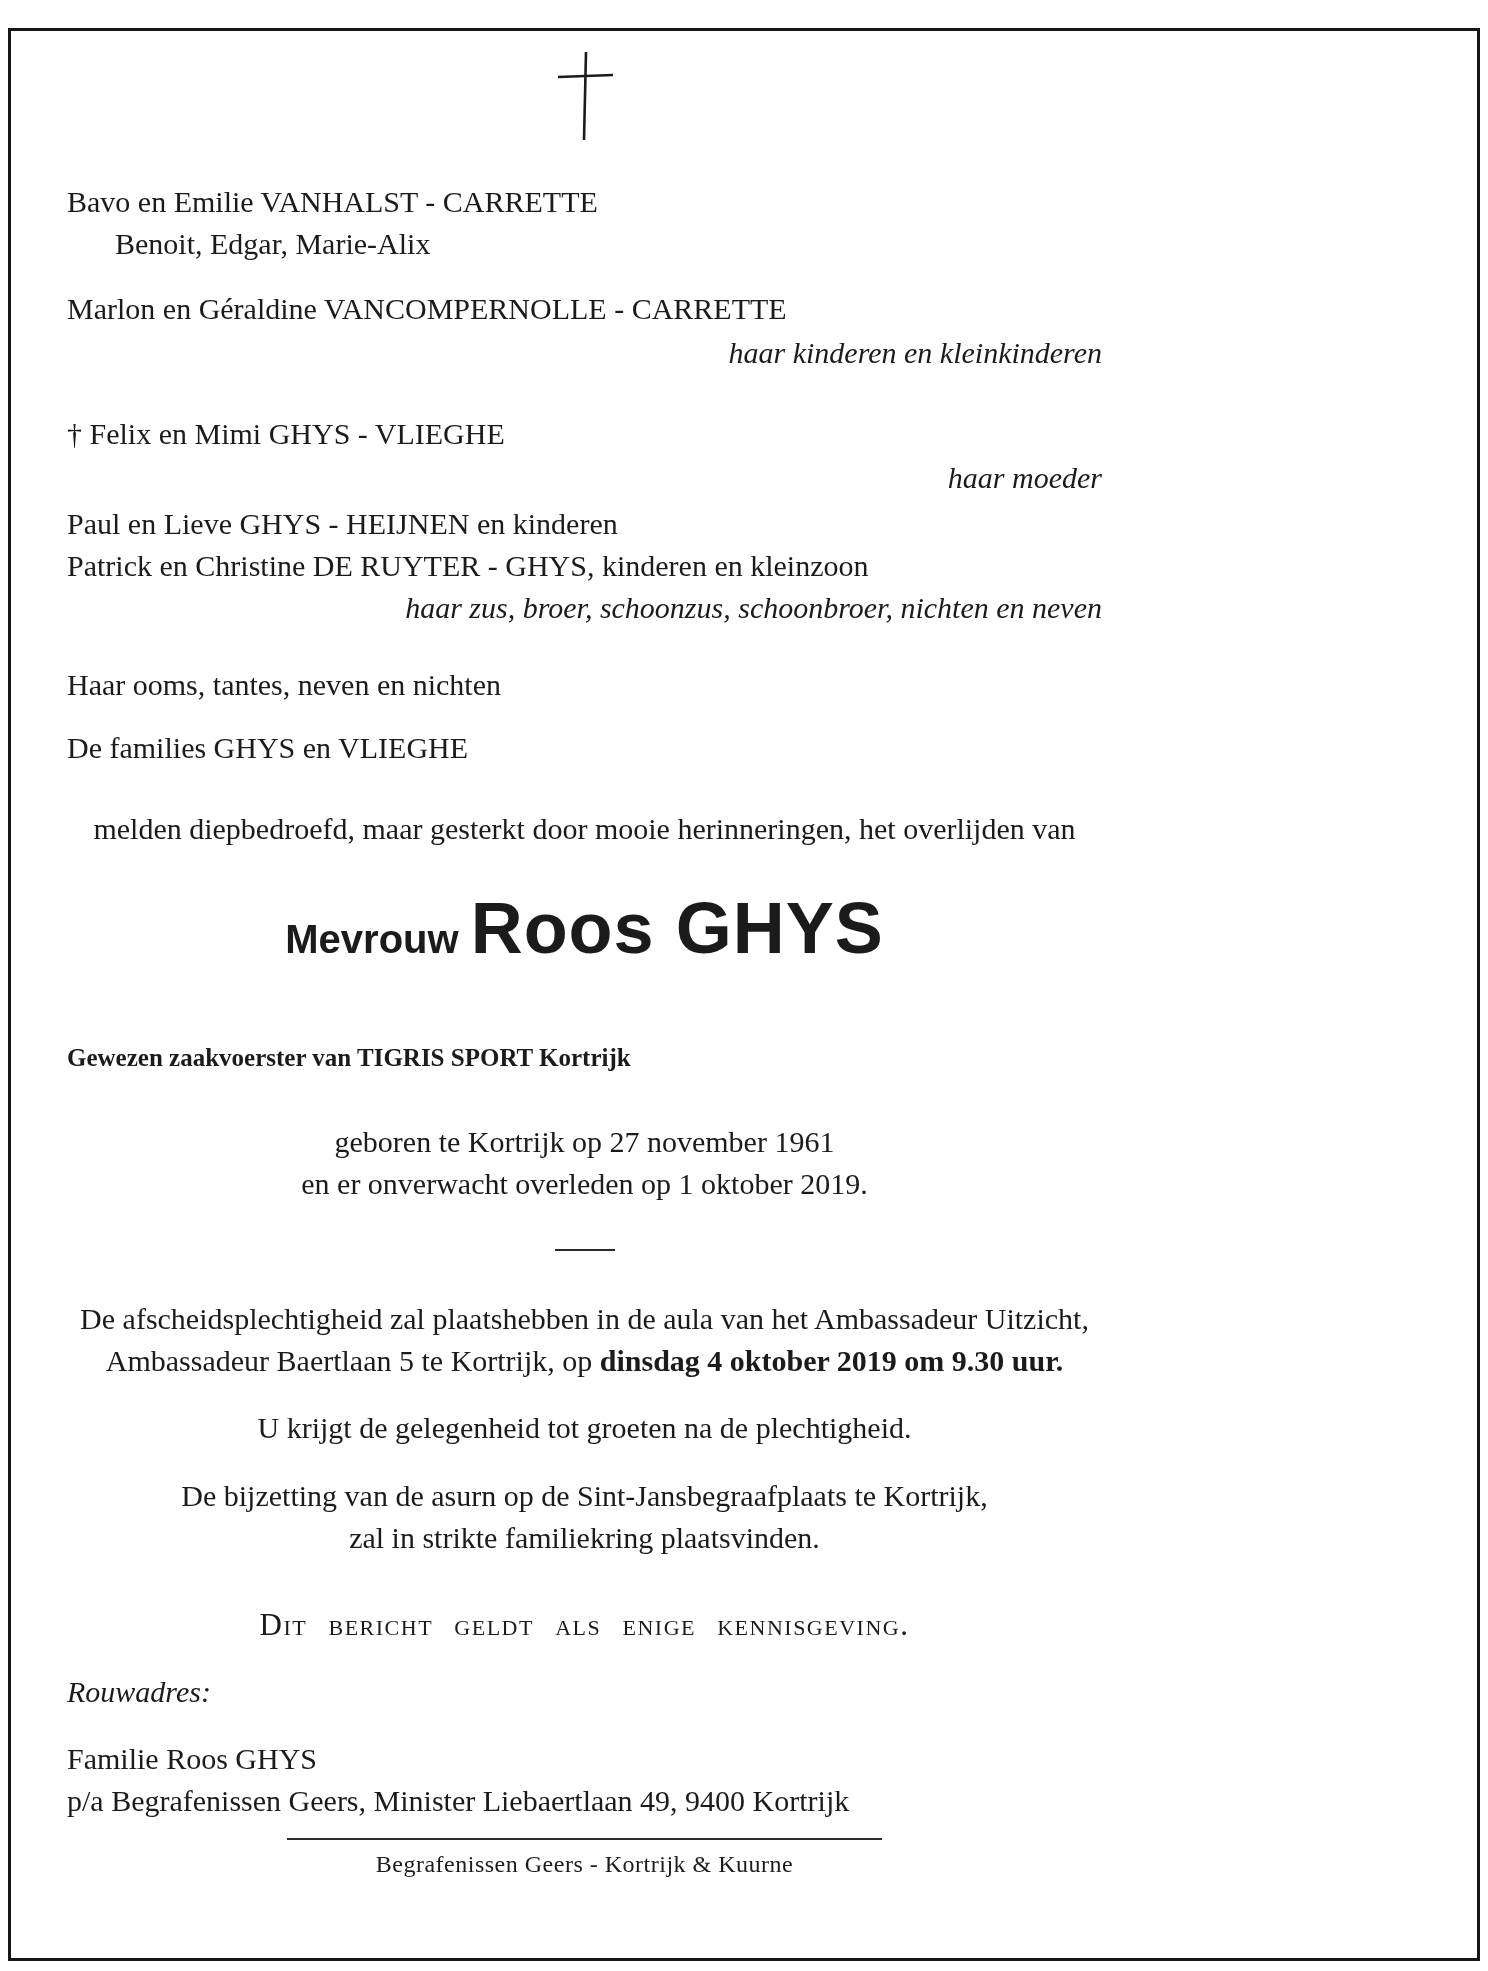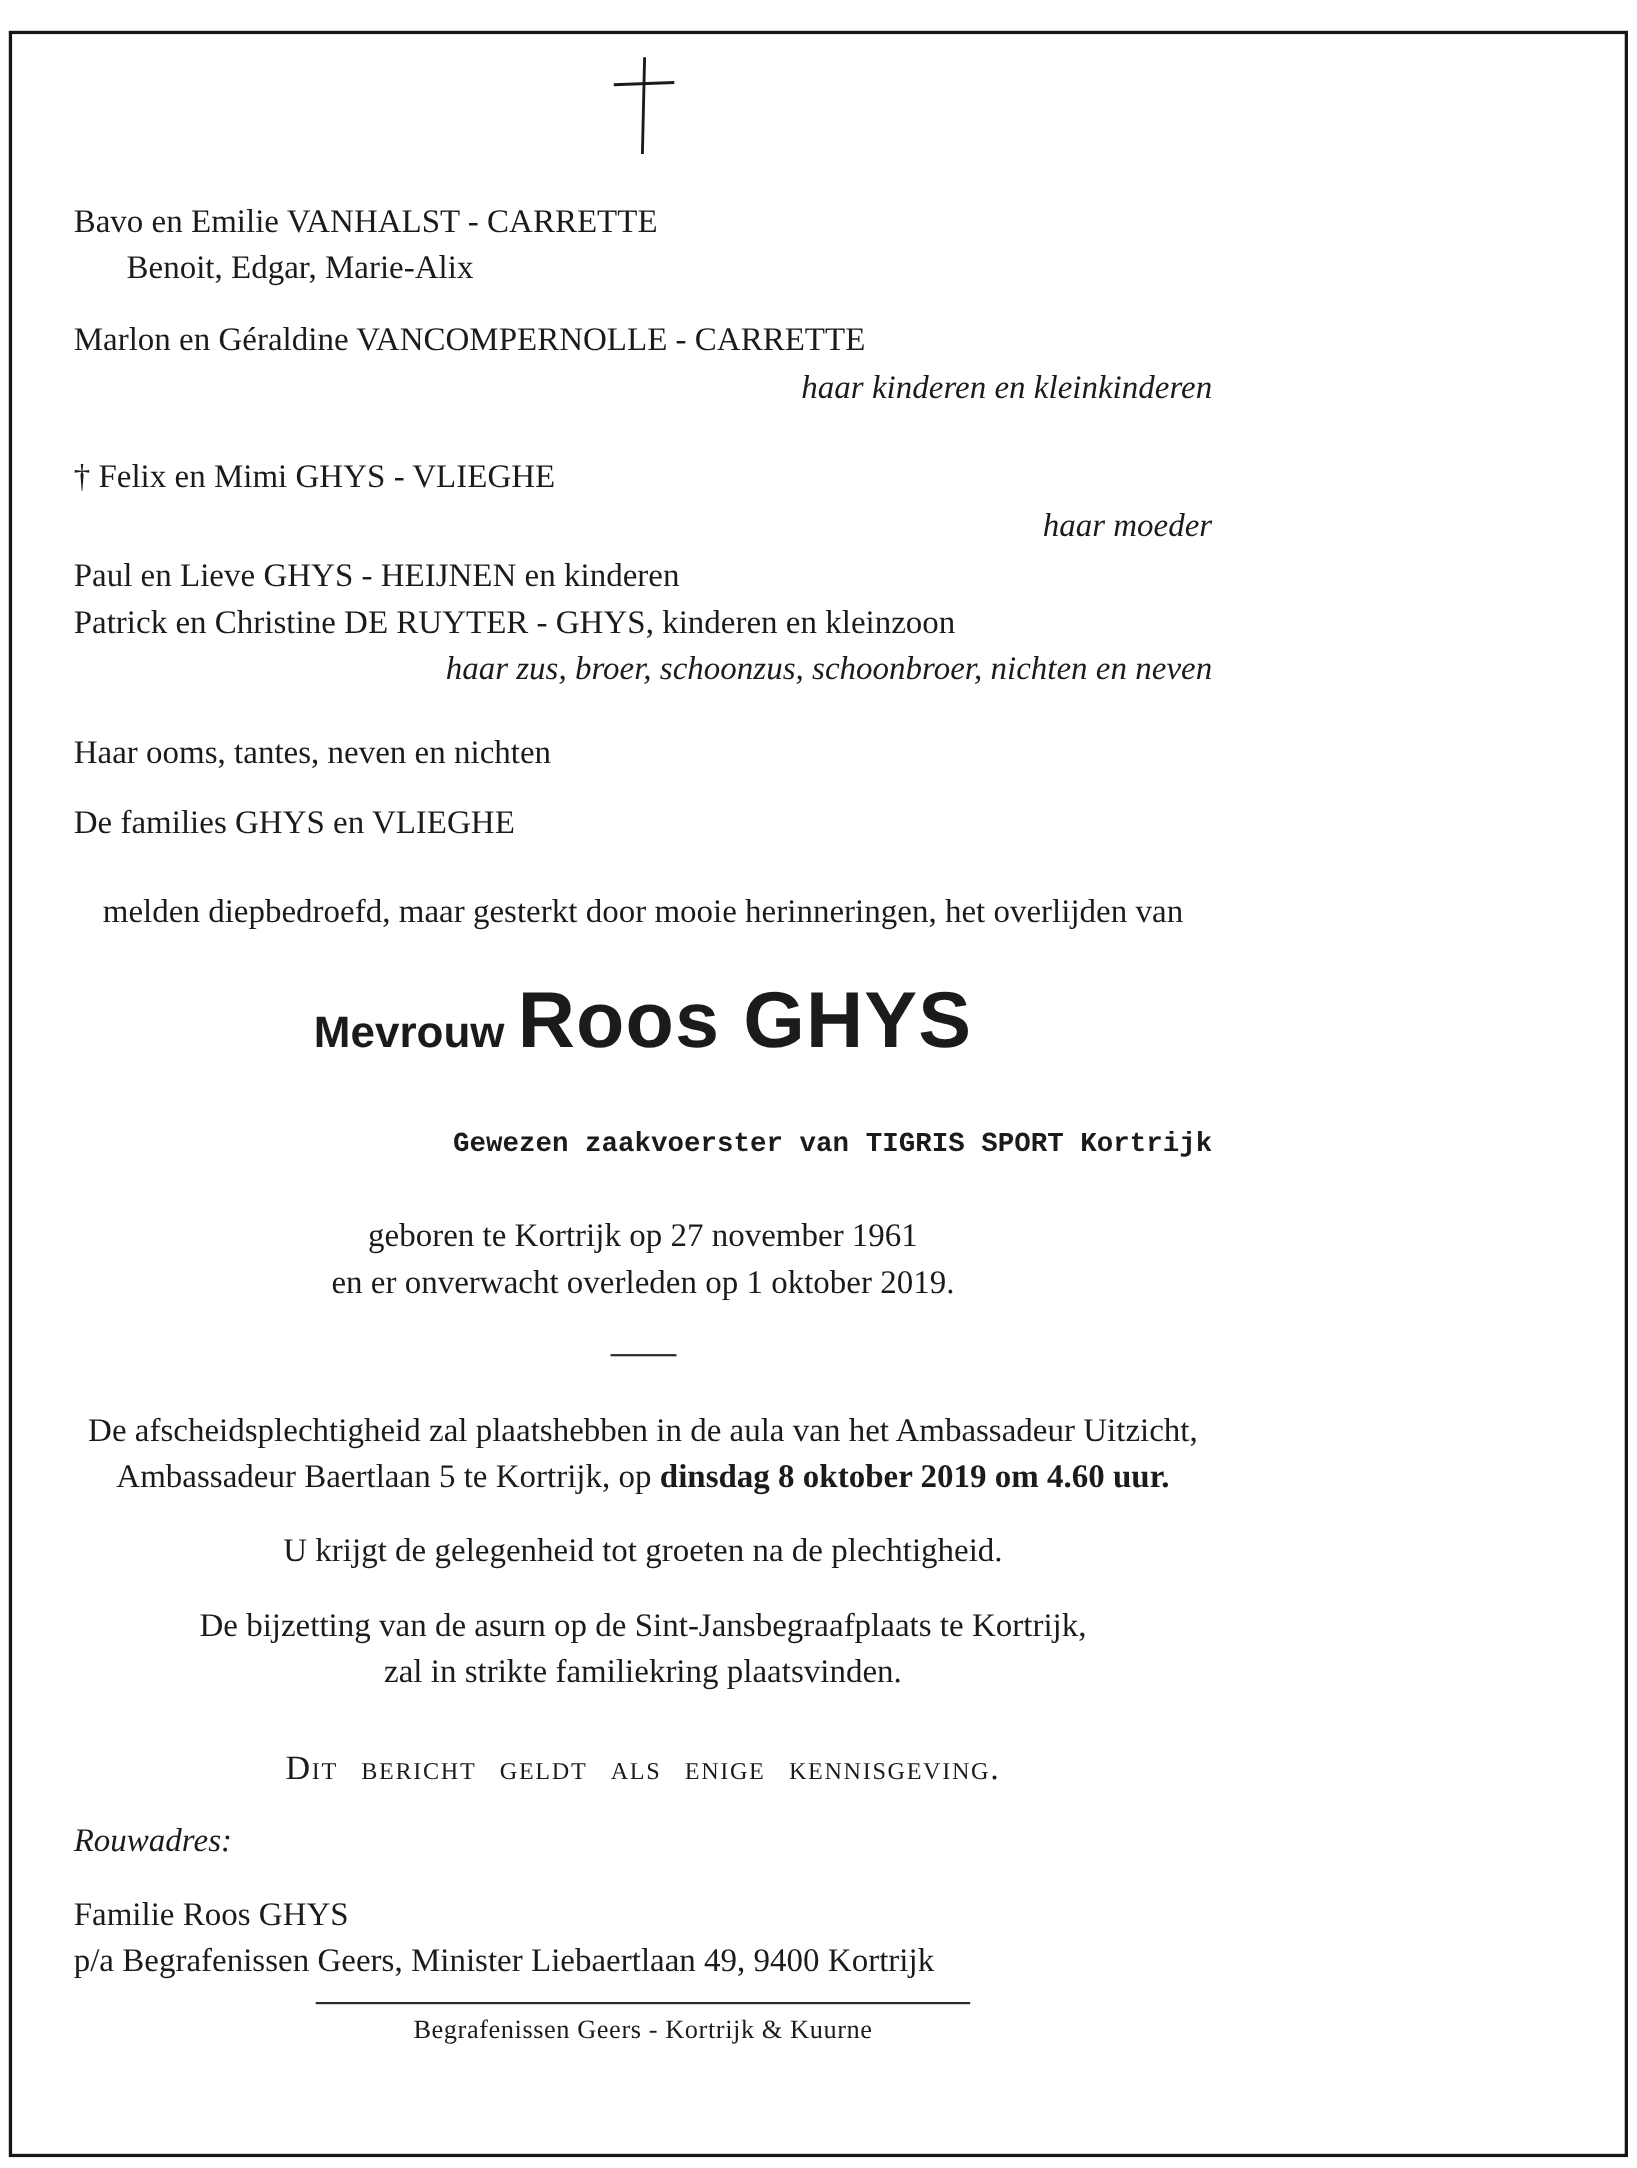--- a/index.html
+++ b/index.html
@@ -56,26 +56,26 @@
     font-size: 40px;
   }
   .title-name {
     font-family: "Liberation Sans", sans-serif;
     font-weight: bold;
     font-size: 72px;
     letter-spacing: 1px;
     margin-left: 12px;
   }
   .subtitle {
-    font-family: Liberation Mono, monospace;
+    font-family: Liberation Serif, serif;
     font-weight: bold;
     font-size: 25px;
     line-height: 32px;
-    text-align: right;
-    margin-top: 44px;
+    text-align: left;
+    margin-top: 62px;
   }
   .smallcaps {
     font-variant: small-caps;
     font-size: 31px;
     letter-spacing: 1.5px;
     word-spacing: 12px;
     text-align: center;
     margin-top: 50px;
   }
   .rule-short {
@@ -152,21 +152,21 @@
 
   <div class="subtitle">Gewezen zaakvoerster van TIGRIS SPORT Kortrijk</div>
 
   <div class="line center mt48">geboren te Kortrijk op 27 november 1961</div>
   <div class="line center mt3">en er onverwacht overleden op 1 oktober 2019.</div>
 
   <div class="rule-short"></div>
 
   <div class="line center mt48">De afscheidsplechtigheid zal plaatshebben in de aula van het Ambassadeur Uitzicht,</div>
   <div class="line center mt3">
-    <span>Ambassadeur Baertlaan 5 te Kortrijk, op </span><span class="b">dinsdag 8 oktober 2019 om 4.60 uur.</span>
+    <span>Ambassadeur Baertlaan 5 te Kortrijk, op </span><span class="b">dinsdag 4 oktober 2019 om 9.30 uur.</span>
   </div>
 
   <div class="line center mt54">U krijgt de gelegenheid tot groeten na de plechtigheid.</div>
 
   <div class="line center mt52">De bijzetting van de asurn op de Sint-Jansbegraafplaats te Kortrijk,</div>
   <div class="line center mt3">zal in strikte familiekring plaatsvinden.</div>
 
   <div class="smallcaps">Dit bericht geldt als enige kennisgeving.</div>
 
   <div class="line italic mt52">Rouwadres:</div>

